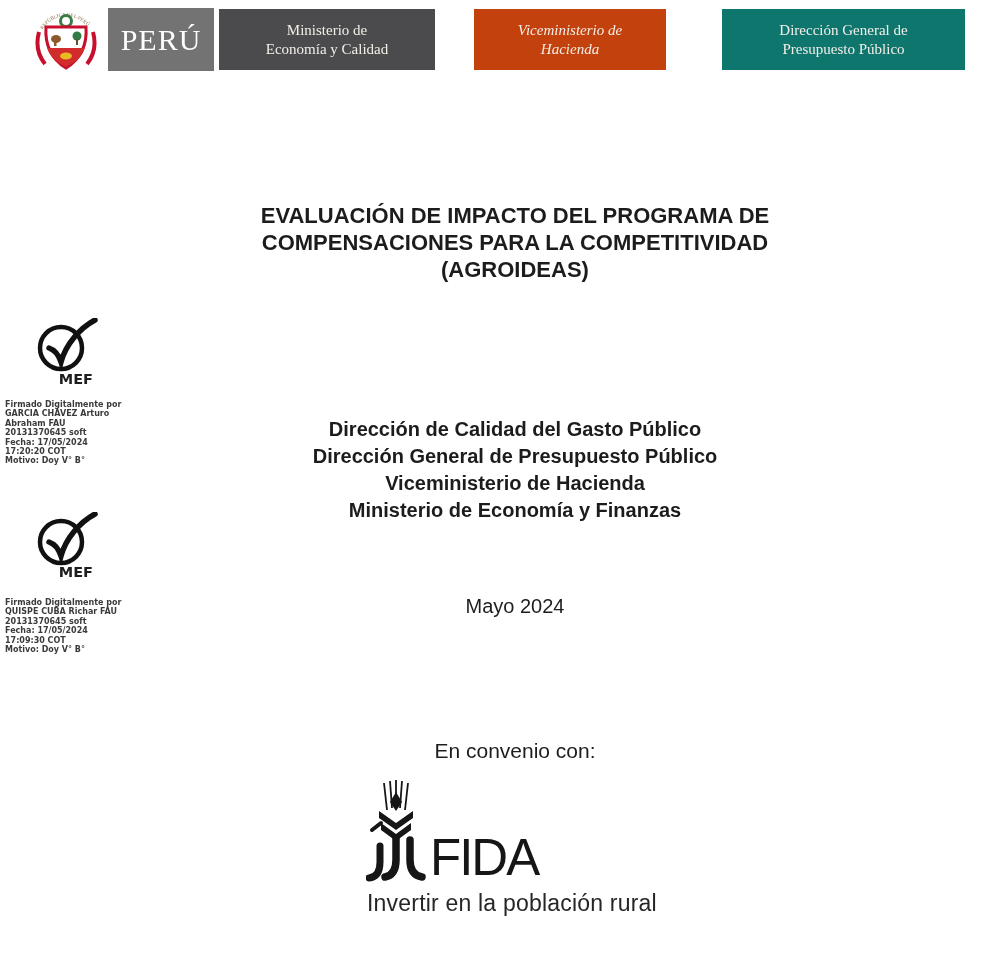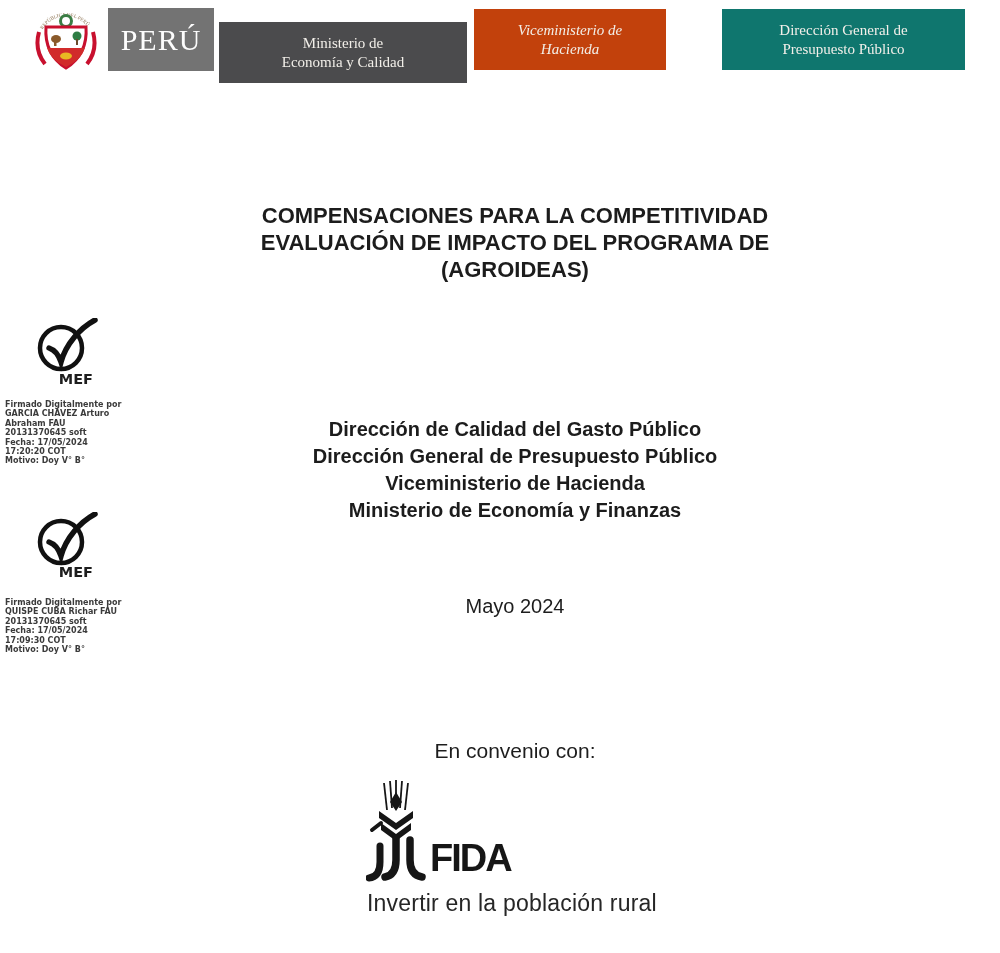--- a/index.html
+++ b/index.html
@@ -7,21 +7,21 @@
         font-family:"Liberation Sans",sans-serif;color:#1d1d1d;}
 
   
   .coat{position:absolute;left:32px;top:5px;width:68px;height:72px;}
   .peru-box{position:absolute;left:108px;top:8px;width:106px;height:63px;background:#737373;
             display:flex;align-items:center;justify-content:center;}
   .peru-box span{color:#fdfdfd;font-family:"Liberation Serif",serif;font-size:30px;letter-spacing:1px;}
   .gbox{position:absolute;top:9px;height:61px;display:flex;flex-direction:column;
         align-items:center;justify-content:center;text-align:center;
         font-family:"Liberation Serif",serif;font-size:15px;line-height:19px;color:#f2efe9;}
-  .g1{left:219px;width:248px;background:#4b4b4d;margin-top:13px;}
+  .g1{left:219px;width:216px;background:#4b4b4d;}
   .g2{left:474px;width:192px;background:#c2410c;font-style:italic;}
   .g3{left:722px;width:243px;background:#0f766e;}
 
   
   .centercol{position:absolute;left:30px;width:970px;text-align:center;}
   .title{top:202px;font-size:22px;font-weight:bold;line-height:27px;color:#1c1c1c;}
   .institution{top:416px;font-size:20px;font-weight:bold;line-height:27px;color:#1c1c1c;}
   .date{top:593px;font-size:20px;line-height:26px;}
   .convenio{top:738px;font-size:21px;line-height:26px;}
 
@@ -30,22 +30,22 @@
   .si1{top:318px;} .si2{top:512px;}
   .mef-label{position:absolute;left:29px;width:64px;text-align:right;
              font-family:"DejaVu Sans",sans-serif;font-weight:bold;font-size:14.5px;color:#1e1e1e;}
   .ml1{top:371px;} .ml2{top:564px;}
   .sig-text{position:absolute;left:5px;width:170px;font-family:"DejaVu Sans",sans-serif;
             font-size:8px;font-weight:bold;line-height:9.4px;color:#3b3b3b;text-align:left;}
   .st1{top:400px;} .st2{top:598px;}
 
   
   .fida-graphic{position:absolute;left:366px;top:780px;width:60px;height:104px;}
-  .fida-word{position:absolute;left:430px;top:834px;font-size:38px;line-height:48px;
-             font-weight:bold;letter-spacing:-2px;color:#161616;}
+  .fida-word{position:absolute;left:430px;top:834px;font-size:51px;line-height:48px;
+             font-weight:normal;letter-spacing:-2px;color:#161616;}
   .fida-tagline{position:absolute;left:367px;top:890px;font-size:23px;line-height:27px;
                 letter-spacing:0.2px;color:#262626;}
 </style>
 </head>
 <body>
 
 <div id="page">
 
   <svg class="coat" viewBox="0 0 68 70">
     <defs>
@@ -77,22 +77,22 @@
   <div class="gbox g2">
     <span>Viceministerio de</span>
     <span>Hacienda</span>
   </div>
   <div class="gbox g3">
     <span>Dirección General de</span>
     <span>Presupuesto Público</span>
   </div>
 
   <div class="centercol title">
+    <div>EVALUACIÓN DE IMPACTO DEL PROGRAMA DE</div>
     <div>COMPENSACIONES PARA LA COMPETITIVIDAD</div>
-    <div>EVALUACIÓN DE IMPACTO DEL PROGRAMA DE</div>
     <div>(AGROIDEAS)</div>
   </div>
 
   <svg class="stamp-icon si1" viewBox="0 0 62 56">
     <circle cx="25" cy="30" r="21" fill="none" stroke="#111" stroke-width="4.5"></circle>
     <path d="M13,30 C19,32 23,38 25,44 C30,26 44,10 59,2" fill="none" stroke="#111" stroke-width="5.5" stroke-linecap="round"></path>
   </svg>
   <div class="mef-label ml1">MEF</div>
   <div class="sig-text st1">
     <div>Firmado Digitalmente por</div>

